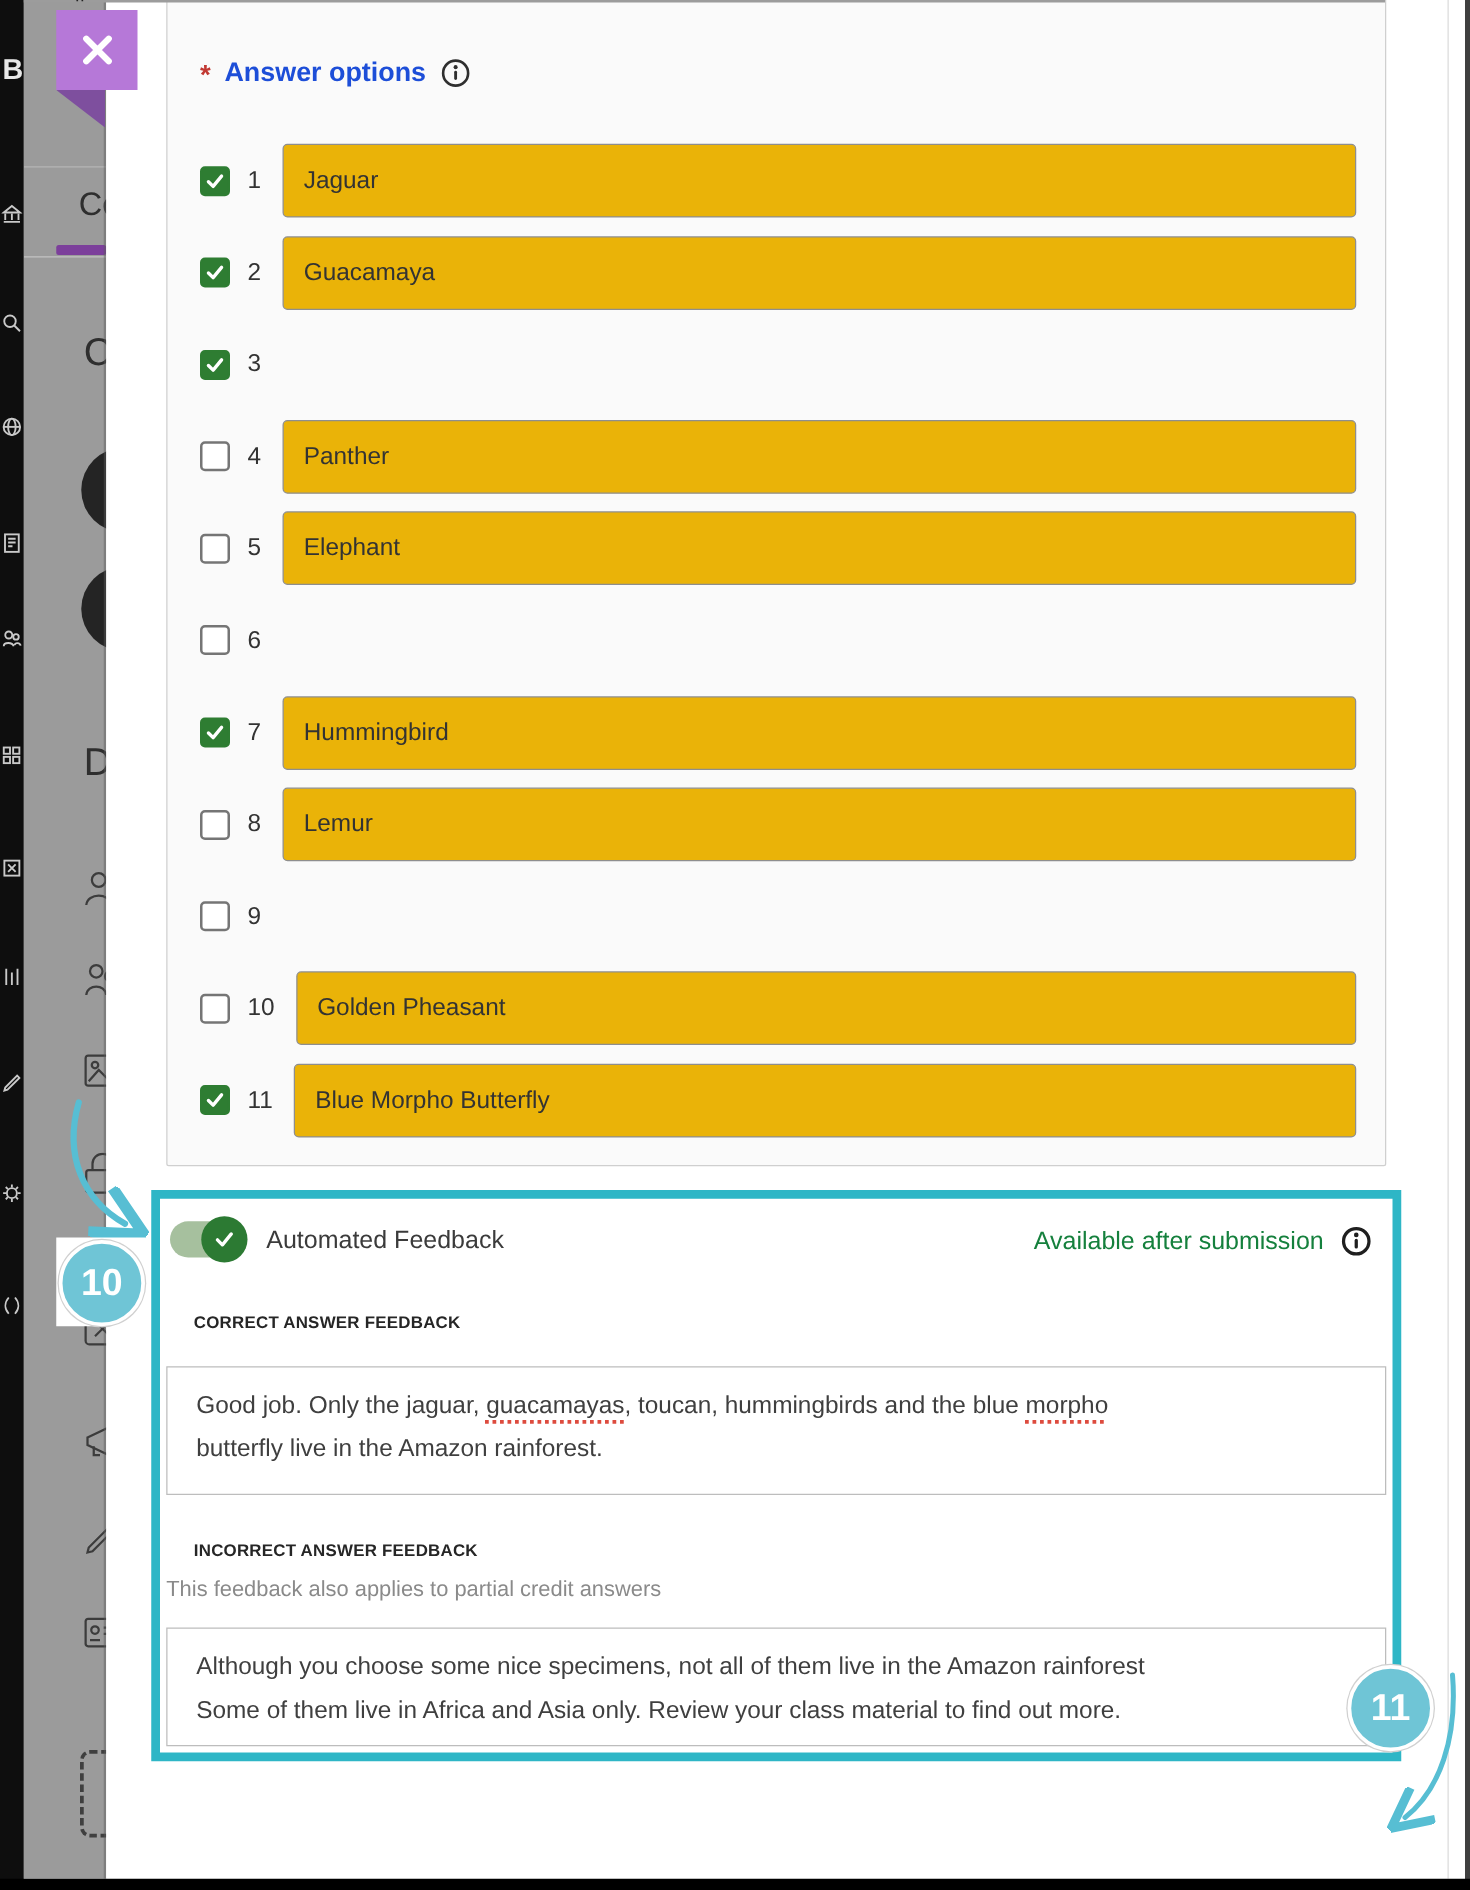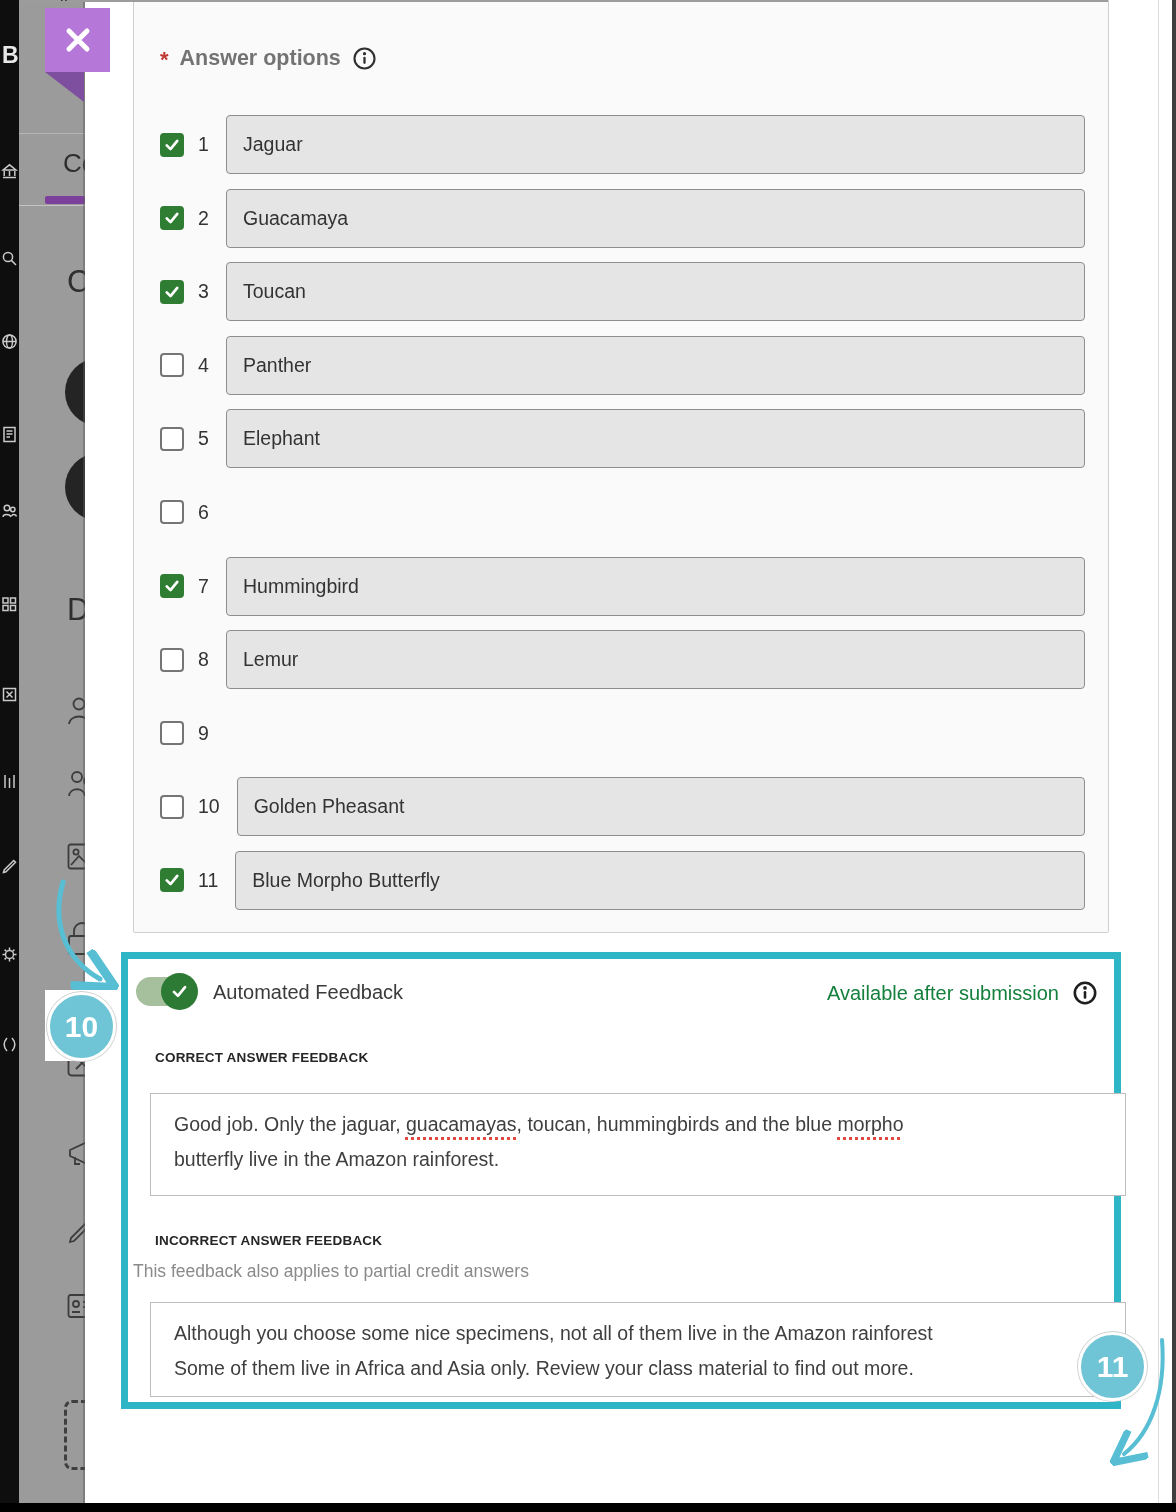--- a/index.html
+++ b/index.html
@@ -28,43 +28,43 @@
   
   .closebtn{position:absolute;left:45px;top:8px;width:65px;height:64px;background:#b678d8;z-index:6;
             display:flex;align-items:center;justify-content:center;cursor:pointer;}
   .closetail{position:absolute;left:45px;top:72px;width:39px;height:30px;background:#7e4f9e;z-index:6;
              clip-path:polygon(0 0,100% 0,100% 100%);}
   
   .answers{position:absolute;left:133px;top:-6px;width:976px;height:939px;background:#fafafa;
            border:1px solid #cfcfcf;border-radius:2px;z-index:5;box-sizing:border-box;}
   .answers-heading{position:absolute;left:26px;top:50px;display:flex;align-items:center;gap:11px;}
   .req{color:#c13832;font-size:22px;font-weight:bold;line-height:1;margin-top:4px;}
-  .answers-title{font-size:21.5px;font-weight:600;color:#737373;}
+  .answers-title{font-size:21.5px;font-weight:600;color:#1d4ed8;}
   .rows{position:absolute;left:0;top:120px;right:0;}
   .opt-row{display:flex;align-items:center;height:59px;margin-bottom:14.6px;padding-left:26px;padding-right:23px;}
   .checkbox{width:24px;height:24px;border:2px solid #757575;border-radius:4px;background:#fff;box-sizing:border-box;
             flex:0 0 auto;display:flex;align-items:center;justify-content:center;cursor:pointer;}
   .checkbox svg{display:none;}
   .checkbox.checked{background:#2e7d32;border-color:#2e7d32;}
   .checkbox.checked svg{display:block;}
   .num{font-size:19.5px;color:#333;margin-left:14px;margin-right:17px;min-width:11px;}
-  .opt-input{flex:1;height:59px;border:1px solid #8e8e8e;border-radius:4px;background:#e5e5e5;
+  .opt-input{flex:1;height:59px;border:1px solid #8e8e8e;border-radius:4px;background:#eab308;
              font-family:"Liberation Sans",sans-serif;font-size:19.5px;color:#333;padding:0 16px;box-sizing:border-box;}
   
   .feedback{position:absolute;left:121px;top:952px;width:1000px;height:457px;border:7px solid #2eb6c6;
             background:#fff;z-index:5;box-sizing:border-box;}
   .toggle{position:absolute;left:8px;top:18px;width:59px;height:29px;border-radius:15px;background:#a6c09e;cursor:pointer;}
   .toggle .knob{position:absolute;right:-3px;top:-4px;width:37px;height:37px;border-radius:50%;background:#2c7a33;
                 display:flex;align-items:center;justify-content:center;}
   .toggle-label{position:absolute;left:85px;top:22px;font-size:20px;color:#3b3b3b;}
   .avail{position:absolute;right:16px;top:21px;display:flex;align-items:center;gap:13px;}
   .avail-text{font-size:20px;color:#15803d;}
   .fb-label{position:absolute;left:5px;font-size:13.5px;font-weight:bold;color:#262626;letter-spacing:.2px;margin-left:22px;}
   .fb-note{position:absolute;left:5px;top:302px;font-size:17.5px;color:#8a8a8a;}
-  .fb-box{position:absolute;left:22px;width:976px;border:1px solid #bdbdbd;background:#fff;box-sizing:border-box;
+  .fb-box{position:absolute;left:5px;width:976px;border:1px solid #bdbdbd;background:#fff;box-sizing:border-box;
           padding:13px 23px;font-size:19.5px;color:#3f3f3f;line-height:35px;white-space:pre-line;cursor:text;}
   .misspelled{text-decoration:underline dotted #dd4b3e;text-decoration-thickness:2.5px;text-underline-offset:6px;}
   
   .btn{position:absolute;top:1421px;height:60px;border:none;border-radius:4px;
        font-family:"Liberation Sans",sans-serif;font-size:20.5px;font-weight:600;cursor:pointer;}
   .btn-cancel{left:876px;width:114px;background:#cecccc;color:#2f2f2f;}
   .btn-save{left:1007px;width:101px;background:#262626;color:#fff;}
   
   .callout-sq{position:absolute;left:45px;top:990px;width:72px;height:71px;background:#fff;z-index:7;}
   .callout{position:absolute;width:63px;height:63px;border-radius:50%;background:#6fc5d6;border:3px solid #fff;
@@ -216,21 +216,20 @@
       <span class="num">2</span>
       <input class="opt-input" type="text" value="Guacamaya" style="">
     </div>
         <div class="opt-row">
       <div class="checkbox checked">
         <svg width="18" height="18" viewBox="0 0 24 24">
           <path d="M5 12.5 L10 17.5 L19 6.5" stroke="#fff" stroke-width="3.6" fill="none" stroke-linecap="round" stroke-linejoin="round"></path>
         </svg>
       </div>
       <span class="num">3</span>
-      <input class="opt-input" type="text" value="Toucan" style="">
     </div>
         <div class="opt-row">
       <div class="checkbox">
         
       </div>
       <span class="num">4</span>
       <input class="opt-input" type="text" value="Panther" style="">
     </div>
         <div class="opt-row">
       <div class="checkbox">

